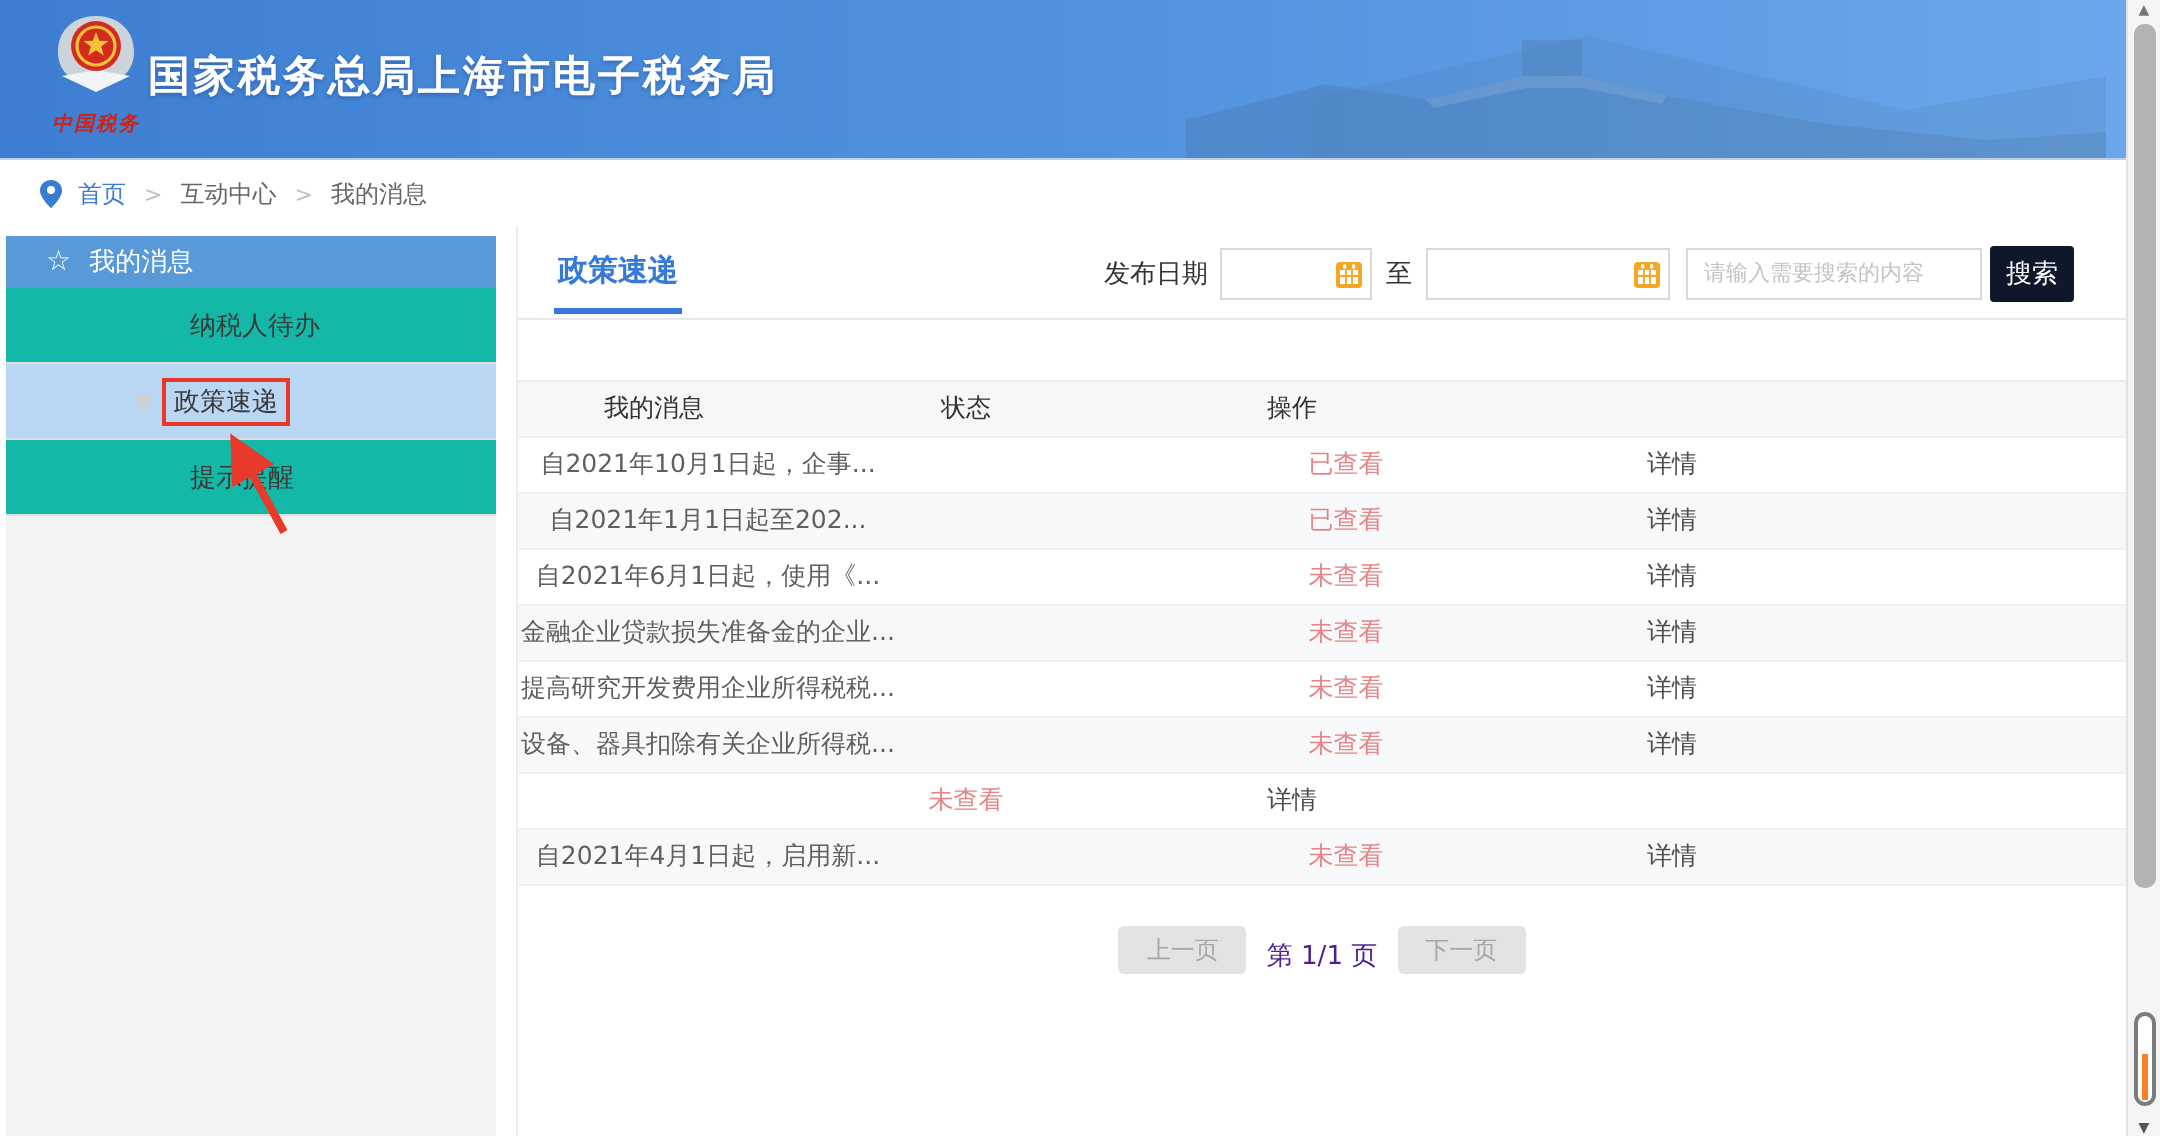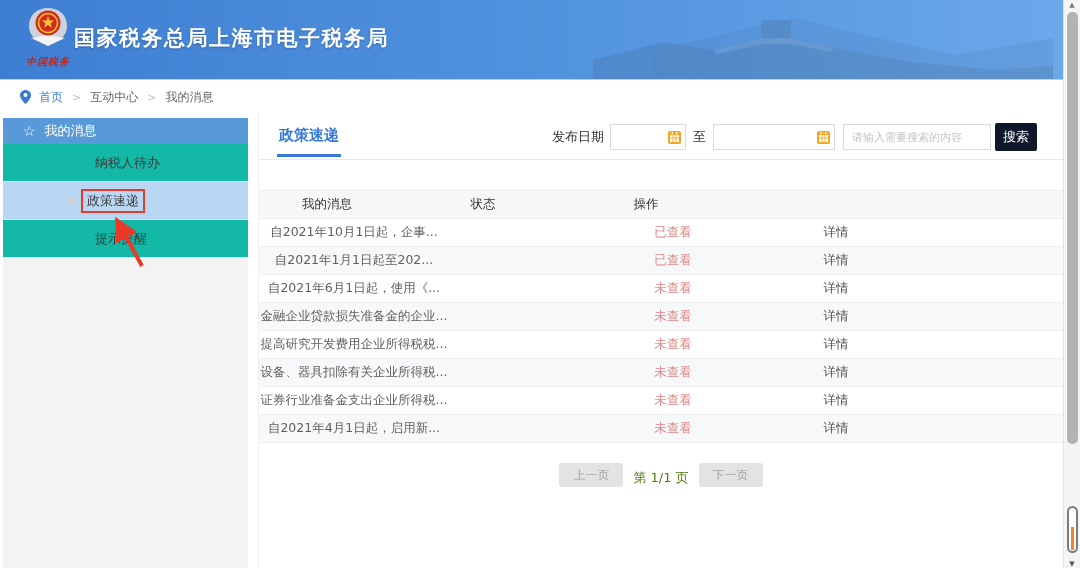--- a/index.html
+++ b/index.html
@@ -74,21 +74,21 @@
   .c4 { width:150px; text-align:center; }
   .tr.head .c1,.tr.head .c2 { color:#333; }
   .status { color:#e58585; }
   .action { color:#4d4d4d; cursor:pointer; }
 
   
   .pagination { margin-top:20px; display:flex; justify-content:center;
     align-items:flex-end; font-size:13px; }
   .pg-btn { width:64px; height:24px; background:#e3e3e3; color:#a6a6a6;
     border:none; border-radius:3px; font-size:12px; margin:0 10px; cursor:default; }
-  .pg-info { color:#4d7c0f; }
+  .pg-info { color:#4c1d95; }
 
   
   .scrollbar { position:absolute; left:1063px; top:0; width:17px; height:568px;
     background:#f5f5f5; border-left:1px solid #e3e3e3; }
   .sb-up { position:absolute; top:1px; left:0; width:16px; text-align:center;
     font-size:7px; color:#777; cursor:pointer; }
   .sb-thumb { position:absolute; top:12px; left:3px; width:11px; height:432px;
     background:#b3b3b3; border-radius:5px; cursor:pointer; }
   .sb-pill { position:absolute; left:2.5px; bottom:15px; width:11px; height:47px;
     border:2px solid #7c7c7c; border-radius:7px; background:#fff; }
@@ -230,21 +230,20 @@
         <span class="c3 status">未查看</span>
         <span class="c4 action">详情</span>
       </div>
       <div class="tr stripe">
         <span class="c1">设备、器具扣除有关企业所得税...</span>
         <span class="c2"></span>
         <span class="c3 status">未查看</span>
         <span class="c4 action">详情</span>
       </div>
       <div class="tr">
-        <span class="c1">证券行业准备金支出企业所得税...</span>
         <span class="c2"></span>
         <span class="c3 status">未查看</span>
         <span class="c4 action">详情</span>
       </div>
       <div class="tr stripe">
         <span class="c1">自2021年4月1日起，启用新...</span>
         <span class="c2"></span>
         <span class="c3 status">未查看</span>
         <span class="c4 action">详情</span>
       </div>

